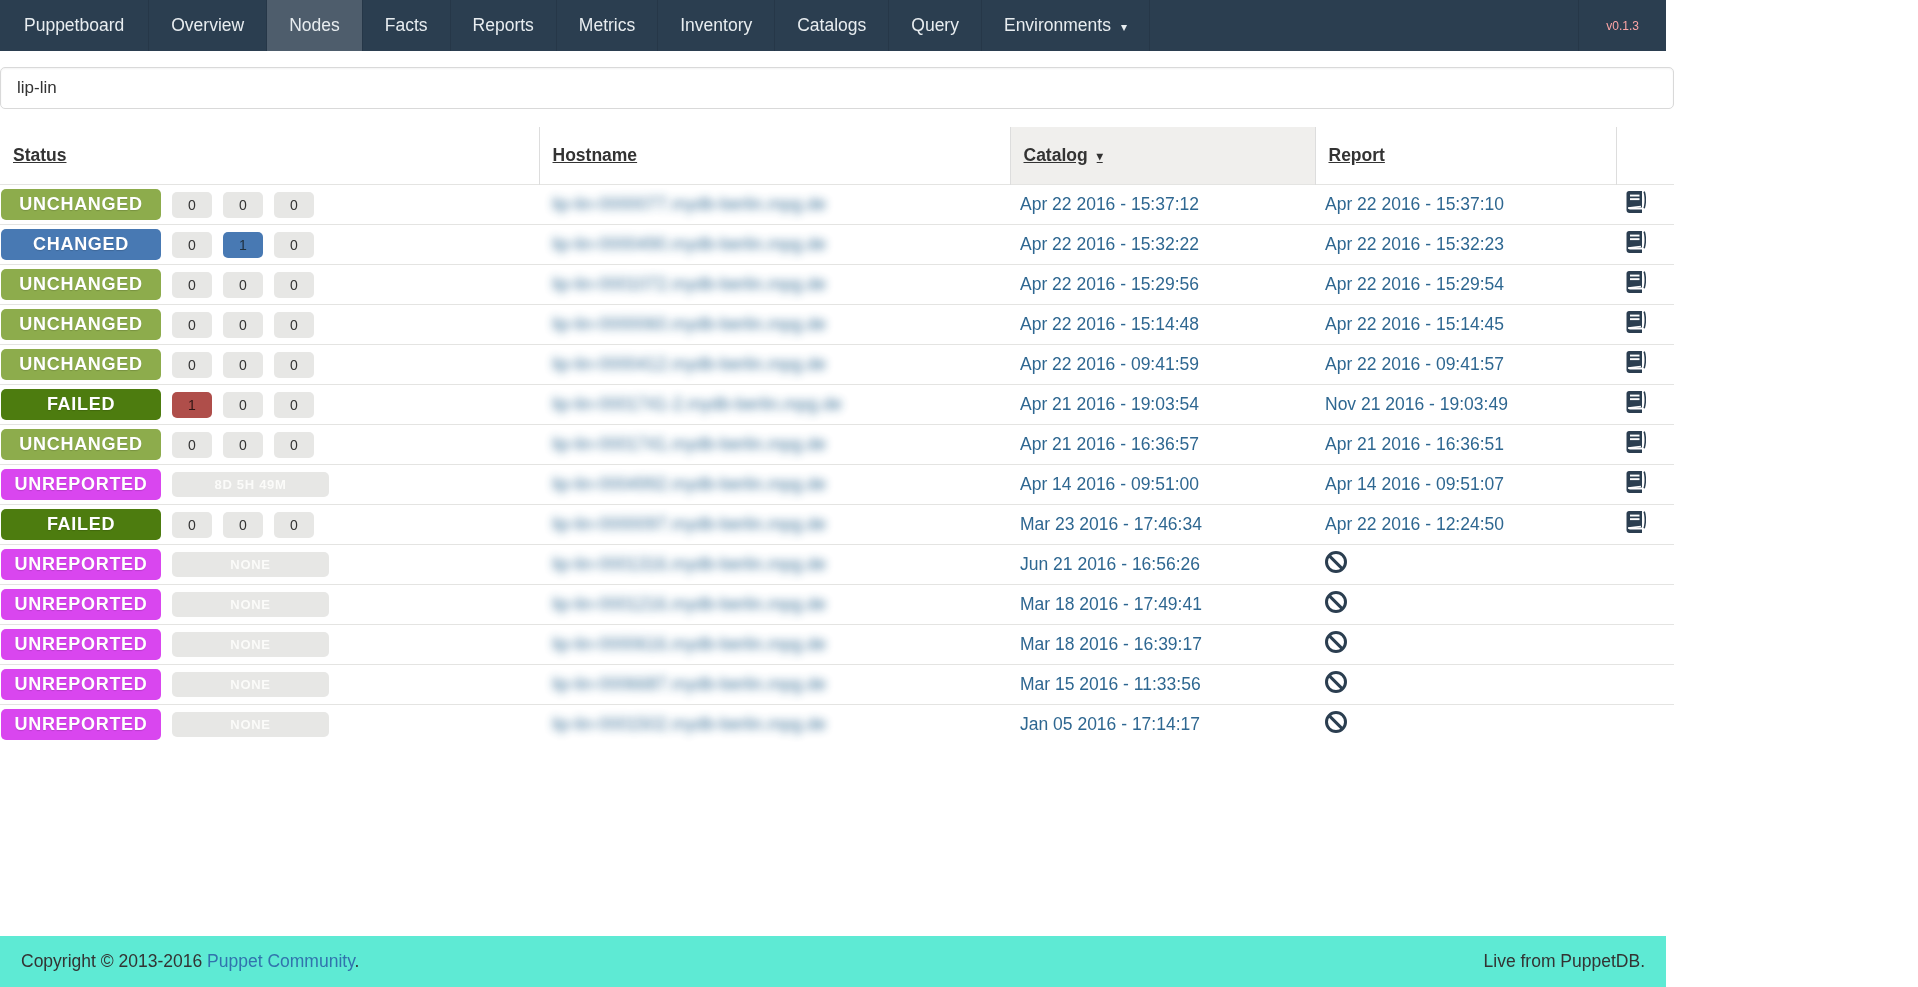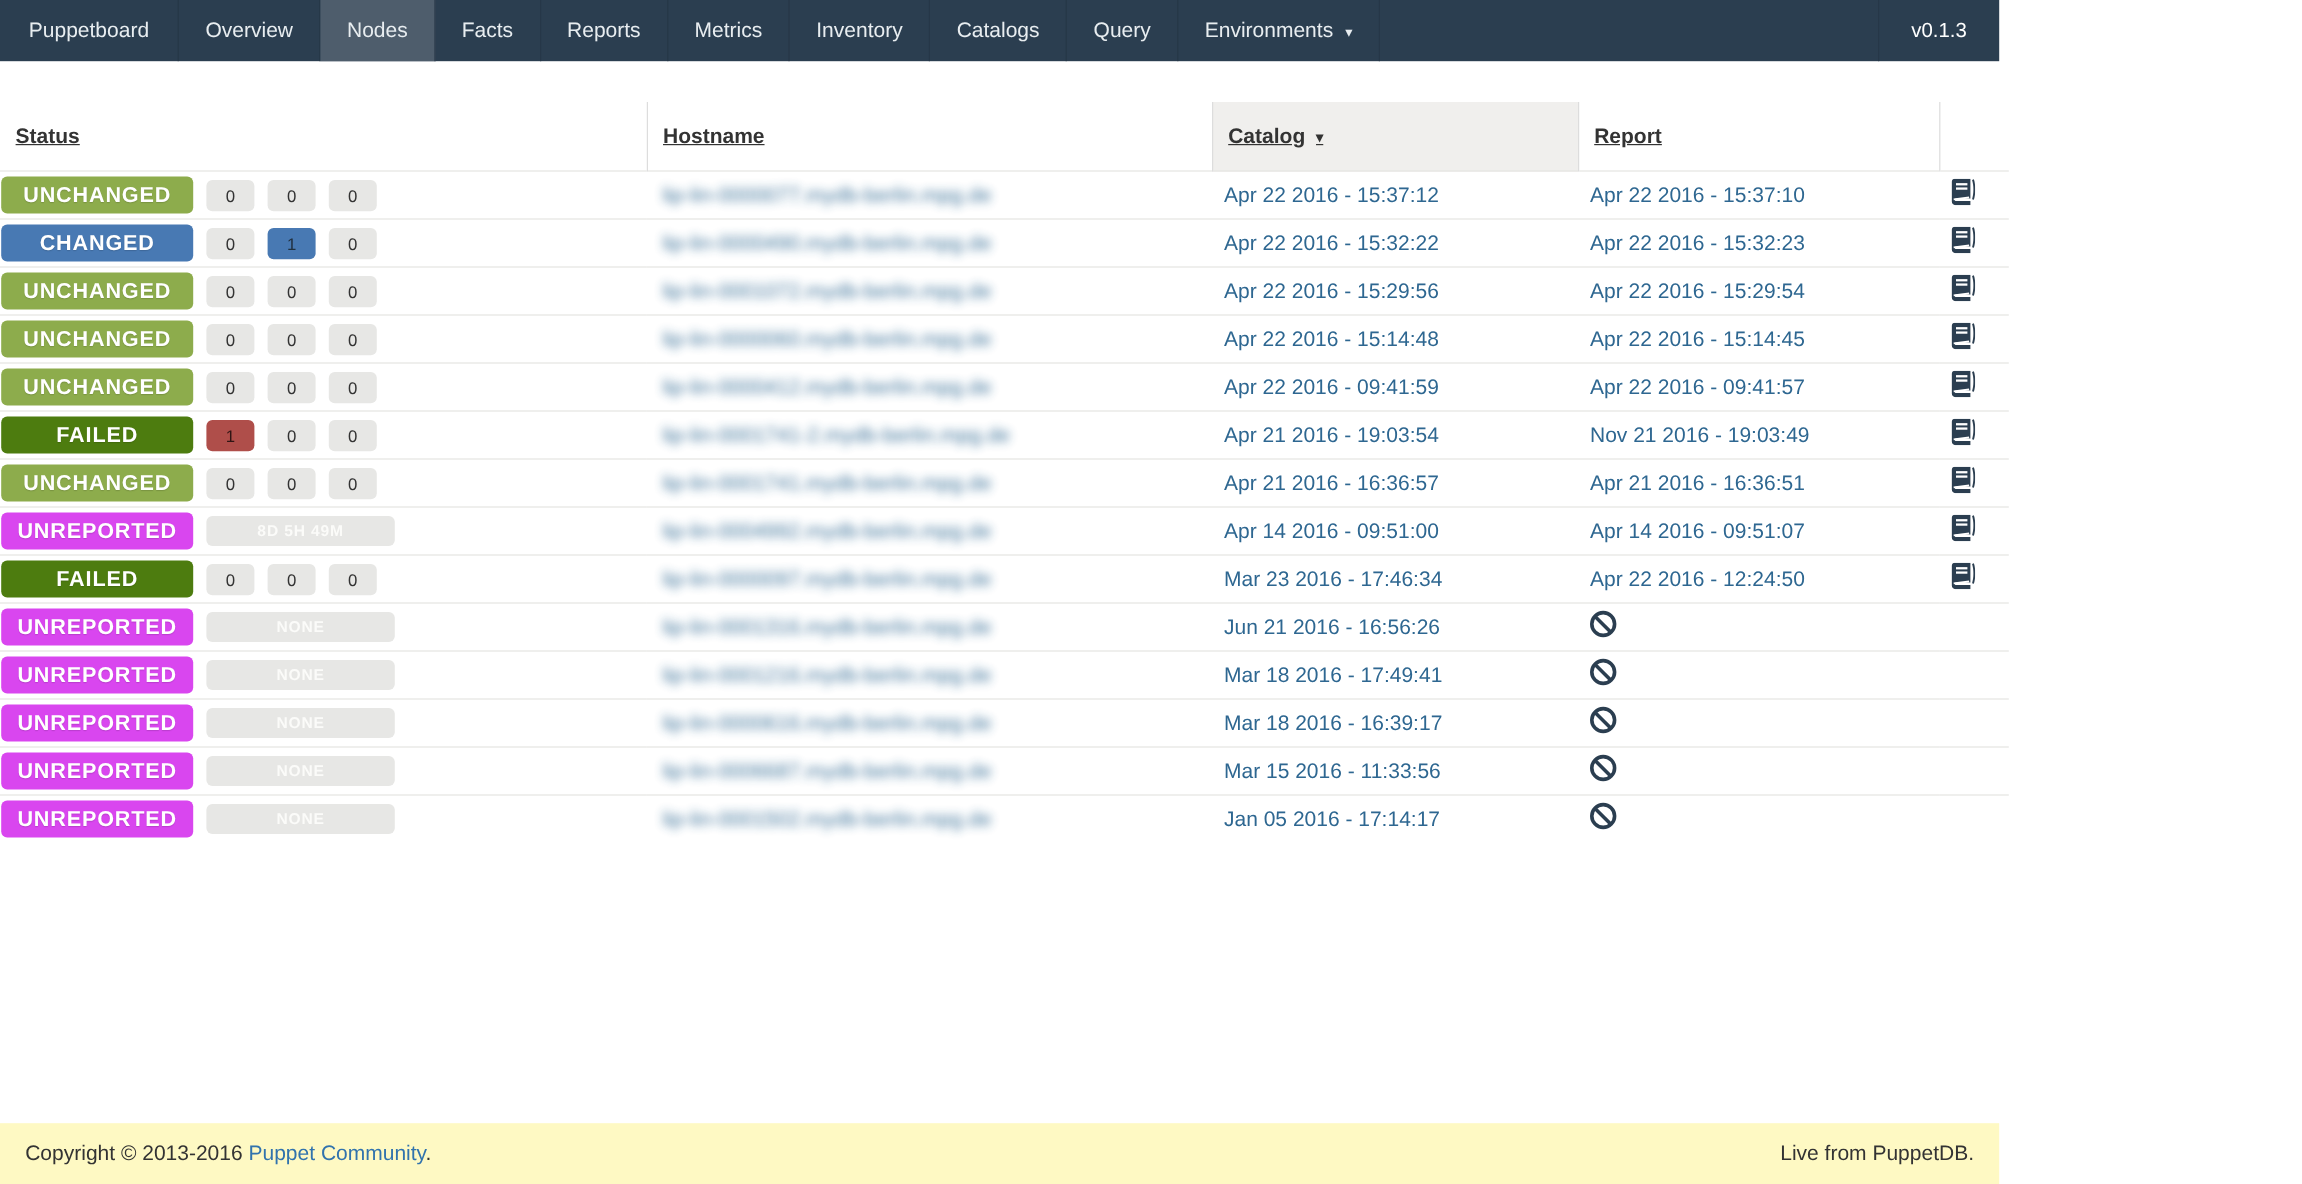--- a/index.html
+++ b/index.html
@@ -10,21 +10,21 @@
   
   .navbar { height:51px; background:#2b3e50; display:flex; align-items:stretch;
     color:#e8edf0; font-size:17.5px; flex-shrink:0; }
   .nav-item { display:flex; align-items:center; padding:0 22px;
     border-right:1px solid #263748; cursor:pointer; white-space:nowrap; }
   .nav-item.brand { padding:0 24px; }
   .nav-item.active { background:#4e5d6c; }
   .nav-caret { font-size:12px; margin-left:10px; position:relative; top:1px; }
   .nav-fill { flex:1; }
   .nav-version { display:flex; align-items:center; padding:0 27px;
-    border-left:1px solid #263748; font-size:17px; color:#ffffff; }
+    border-left:1px solid #263748; font-size:12px; color:#fca5a5; }
 
   
   .container { width:1674px; margin:0 auto; padding-top:16px; flex:1; }
 
   .search-wrap input { width:100%; height:42px; border:1px solid #d9d9d9;
     border-radius:5px; padding:0 16px; font-size:17px; color:#333;
     font-family:"Liberation Sans", sans-serif; outline:none;
     box-shadow: inset 0 1px 2px rgba(0,0,0,0.05); }
 
   
@@ -60,21 +60,21 @@
 
   
   .book-icon { display:inline-block; line-height:0; cursor:pointer; }
   
   .ban-icon { display:inline-block; width:22px; height:22px;
     border:3px solid #2b3e50; border-radius:50%; position:relative; }
   .ban-icon::after { content:""; position:absolute; left:-1px; top:6.5px;
     width:18px; height:3px; background:#2b3e50; transform:rotate(45deg); }
 
   
-  .footer { height:51px; background:#fef9c3; display:flex; align-items:center;
+  .footer { height:51px; background:#5eead4; display:flex; align-items:center;
     justify-content:space-between; padding:0 21px; font-size:17.5px; color:#333;
     flex-shrink:0; }
   .footer a { color:#3173ad; text-decoration:none; }
 </style>
 </head>
 <body>
 
 <div class="page">
 
   <div class="navbar">
@@ -116,20 +116,23 @@
     <span class="nav-label">Environments</span>
   <span class="nav-caret">▾</span>
         </div>
 </div>
     <div class="nav-fill"></div>
     <div class="nav-version">v0.1.3</div>
   </div>
 
   <div class="container">
 
+    <div class="search-wrap">
+      <input type="text" value="lip-lin" style="">
+    </div>
 
     <table class="nodes">
       <colgroup>
         <col style="width:539px">
           <col style="width:471px">
           <col style="width:305px">
         <col style="width:301px">
           <col style="width:58px">
       </colgroup>
       <thead>

